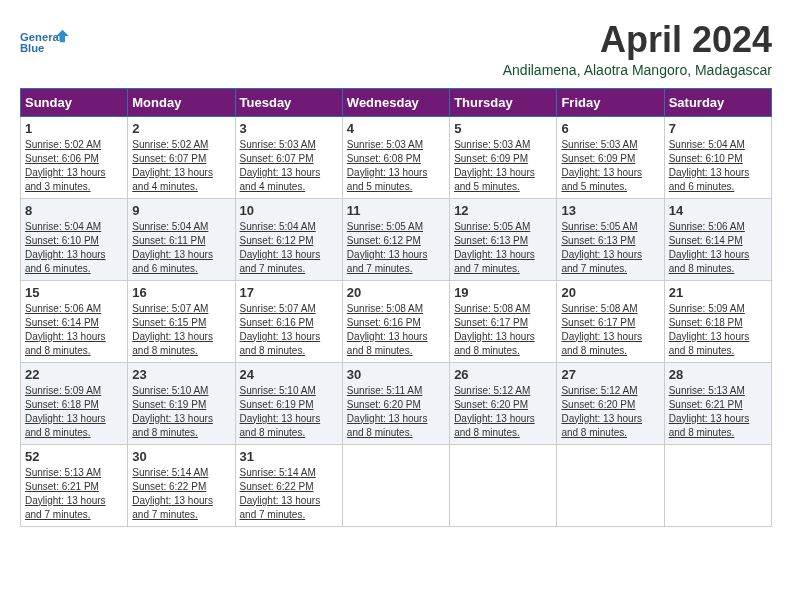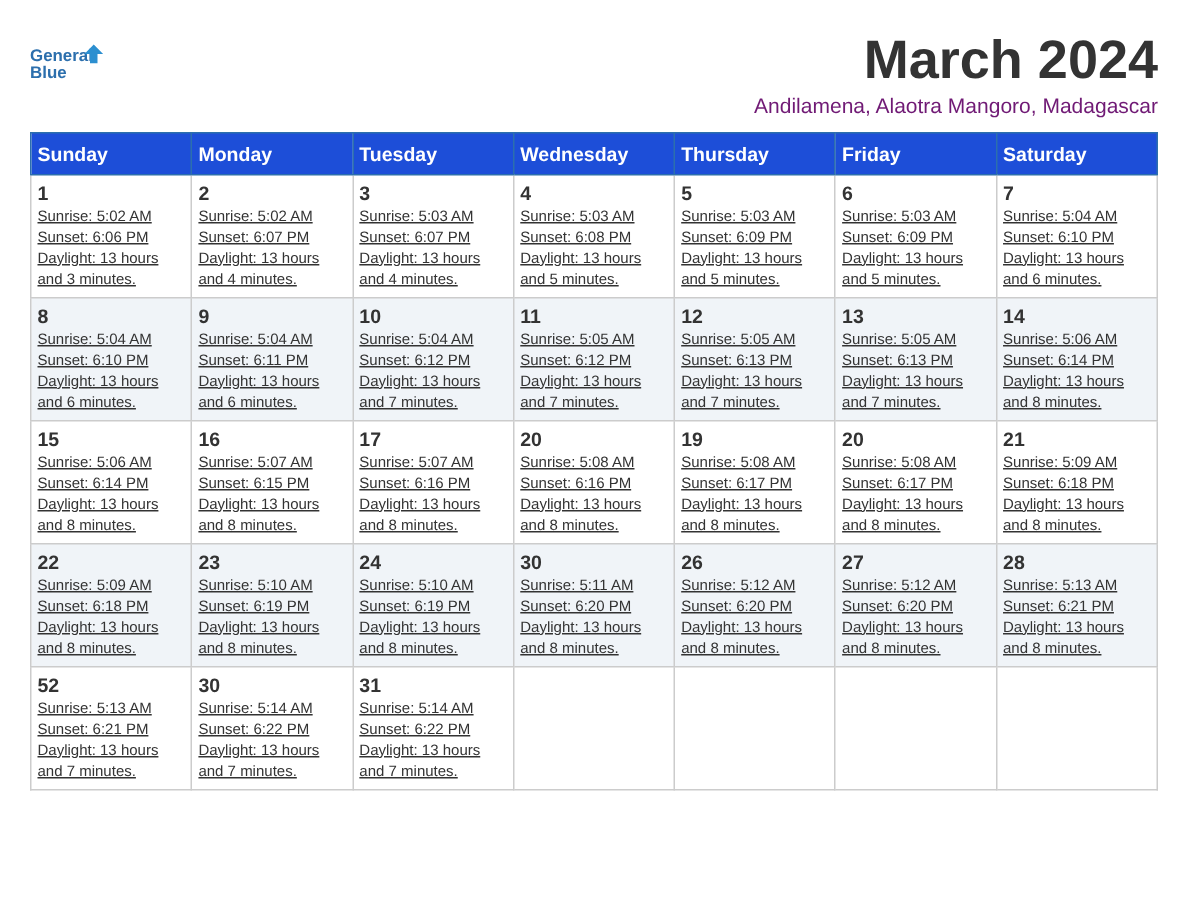--- a/index.html
+++ b/index.html
@@ -25,30 +25,30 @@
       text-align: right;
     }
     .month-title {
       font-size: 36px;
       font-weight: bold;
       color: #333;
       line-height: 1.1;
     }
     .subtitle {
       font-size: 14px;
-      color: #701a75;
+      color: #14532d;
       margin-top: 2px;
     }
     table {
       width: 100%;
       border-collapse: collapse;
       font-size: 11px;
     }
     thead tr th {
-      background-color: #1d4ed8;
+      background-color: #701a75;
       color: #fff;
       padding: 6px 4px;
       text-align: left;
       font-size: 13px;
       font-weight: bold;
       border: 1px solid #2c6fad;
     }
     tbody tr td {
       border: 1px solid #ccc;
       vertical-align: top;
@@ -84,21 +84,21 @@
 
 <div class="header">
   <div class="logo">
   <svg width="50" height="45" viewBox="0 0 80 45" xmlns="http://www.w3.org/2000/svg">
     <text x="0" y="20" font-family="Arial" font-weight="bold" font-size="18" fill="#2c6fad">General</text>
     <text x="0" y="38" font-family="Arial" font-weight="bold" font-size="18" fill="#2c6fad">Blue</text>
     <polygon points="68,2 78,12 72,12 72,22 64,22 64,12 58,12" fill="#2c8fd0"></polygon>
   </svg>
 </div>
   <div class="title-block">
-    <div class="month-title">March 2024</div>
+    <div class="month-title">April 2024</div>
     <div class="subtitle">Andilamena, Alaotra Mangoro, Madagascar</div>
   </div>
 </div>
 
 <table>
   <thead>
     <tr>
     <th>Sunday</th>
         <th>Monday</th>
         <th>Tuesday</th>

